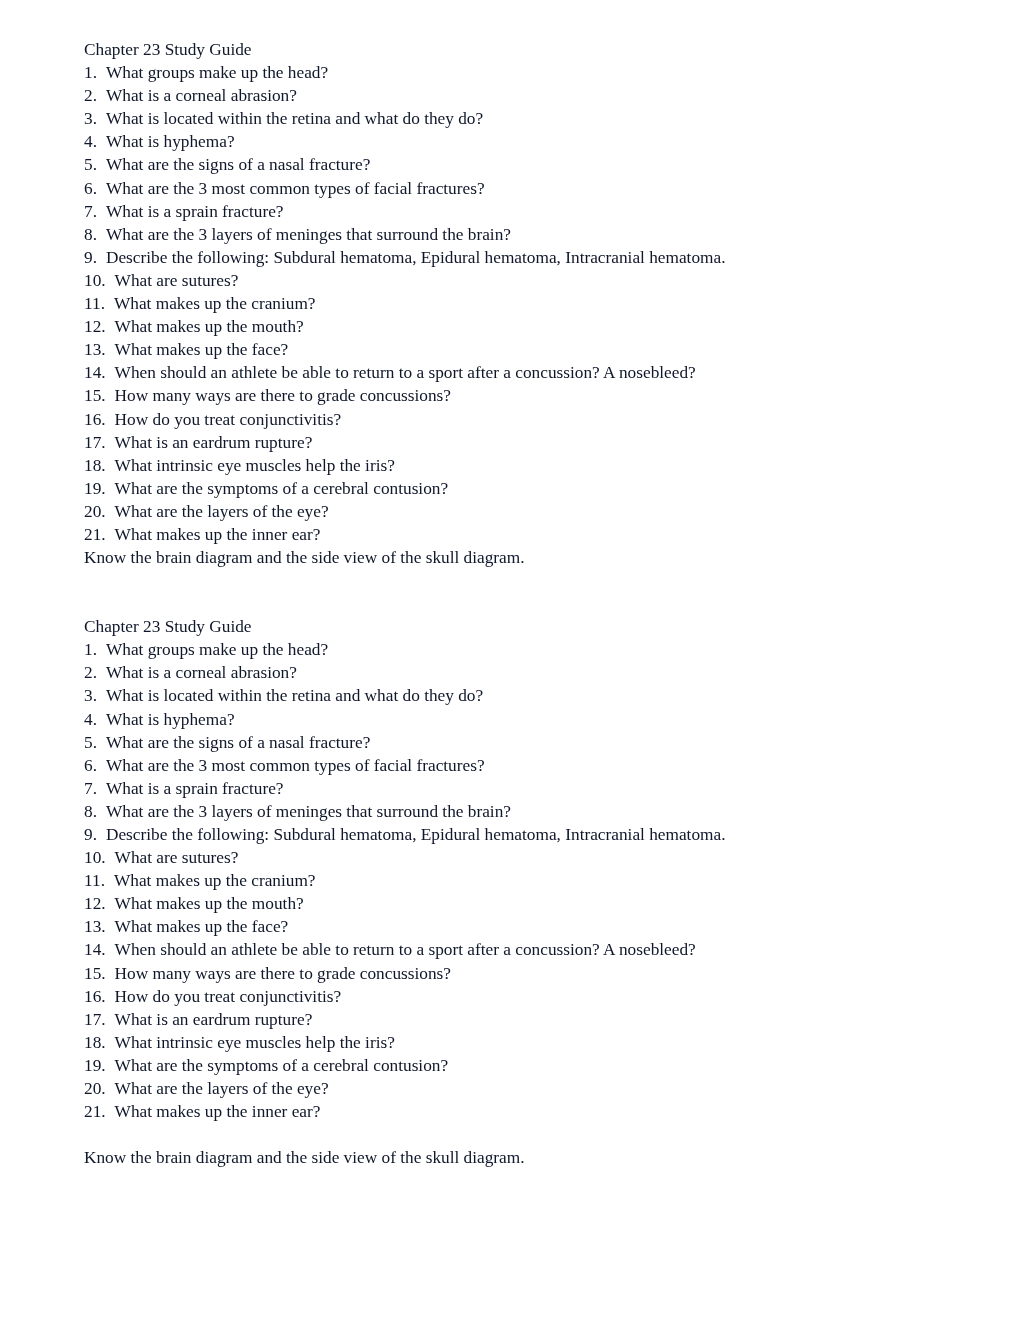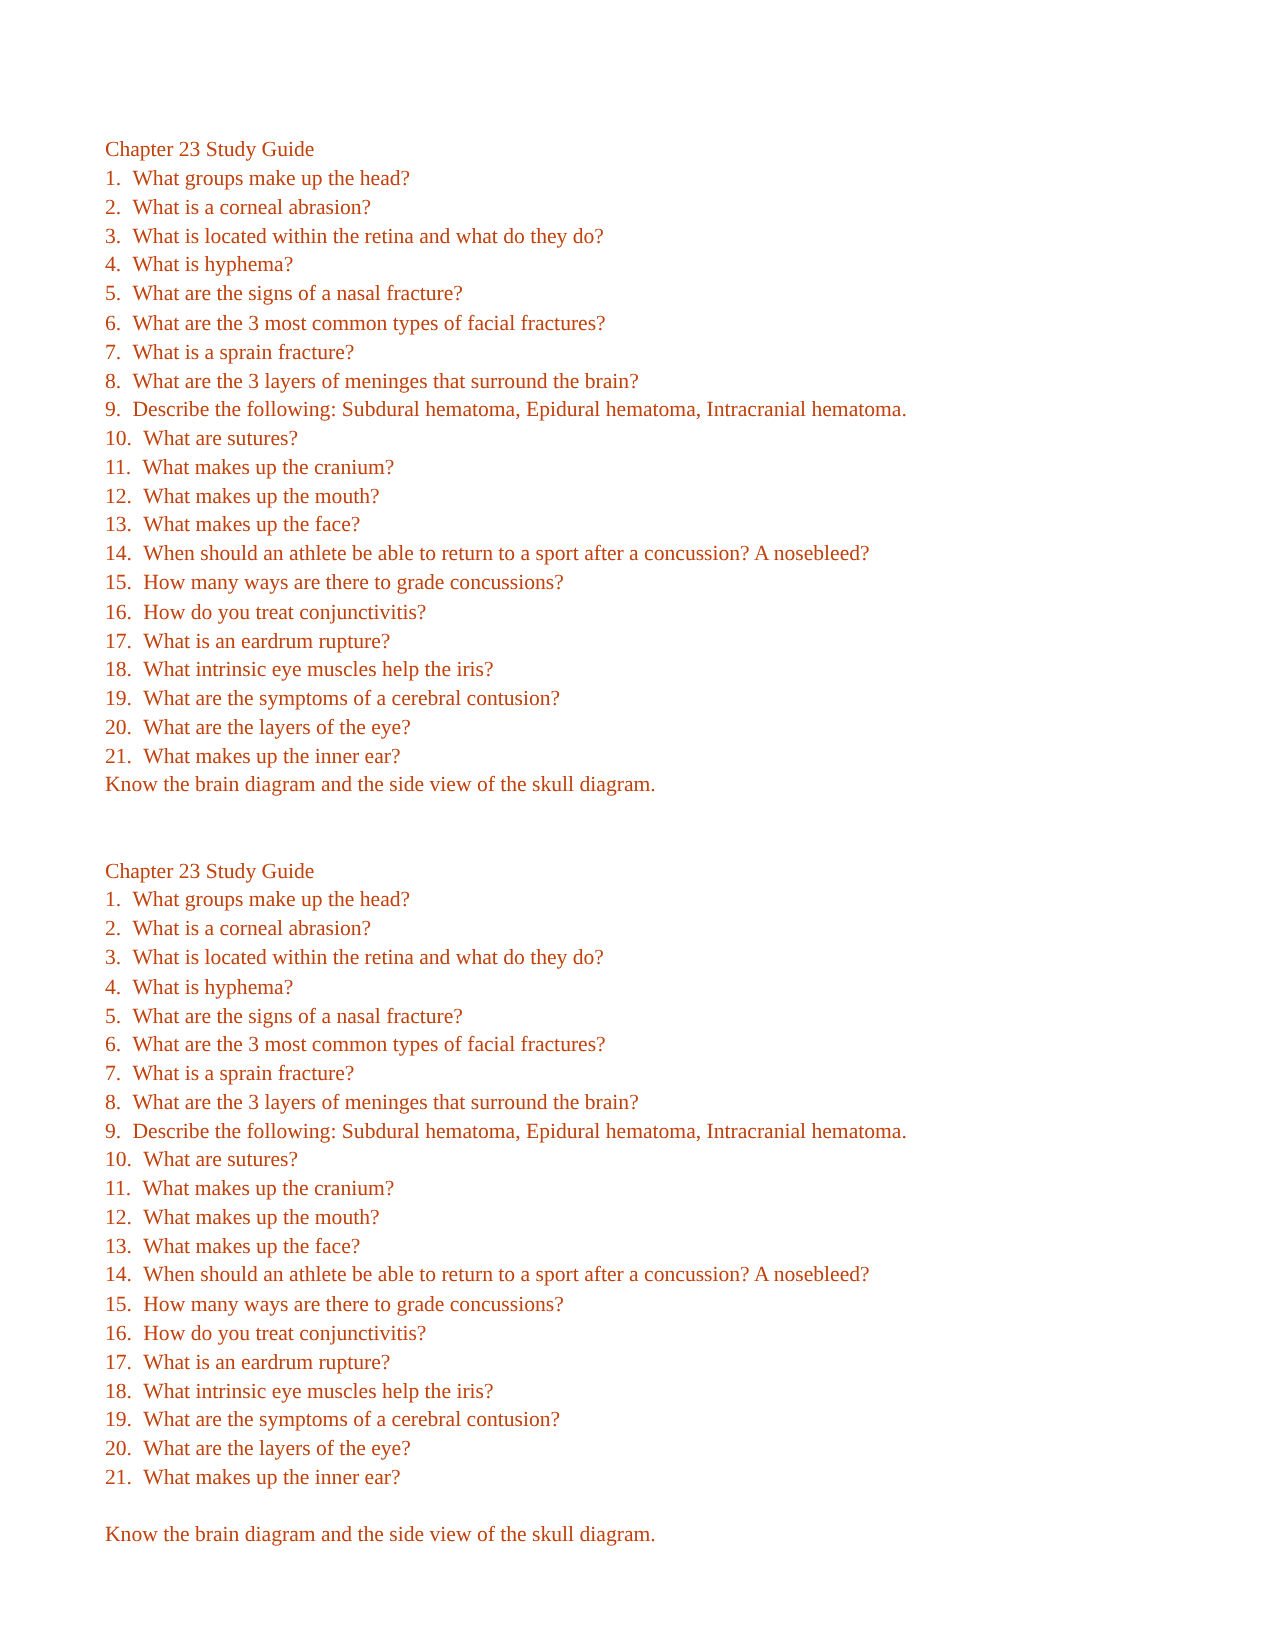--- a/index.html
+++ b/index.html
@@ -2,25 +2,25 @@
 <html><head>
 <meta charset="utf-8">
 <style>
   html, body { margin: 0; padding: 0; background: #ffffff; }
   .page {
     position: relative;
     width: 1020px;
     height: 1320px;
     background: #ffffff;
     box-sizing: border-box;
-    padding: 108px 50px 0 84px;
+    padding: 38px 50px 0 84px;
     font-family: "Liberation Serif", "DejaVu Serif", serif;
     font-size: 17.3px;
     line-height: 23.1px;
-    color: #c2410c;
+    color: #0f172a;
     overflow: hidden;
   }
   .line { white-space: nowrap; }
   .title { font-weight: normal; }
   .item .num { display: inline; }
   .item .gap { display: inline-block; width: 9px; }
   .section-2 { margin-top: 46px; }
   .footer-plain { margin-top: 0; }
   .footer-spaced { margin-top: 23.1px; }
 </style>

